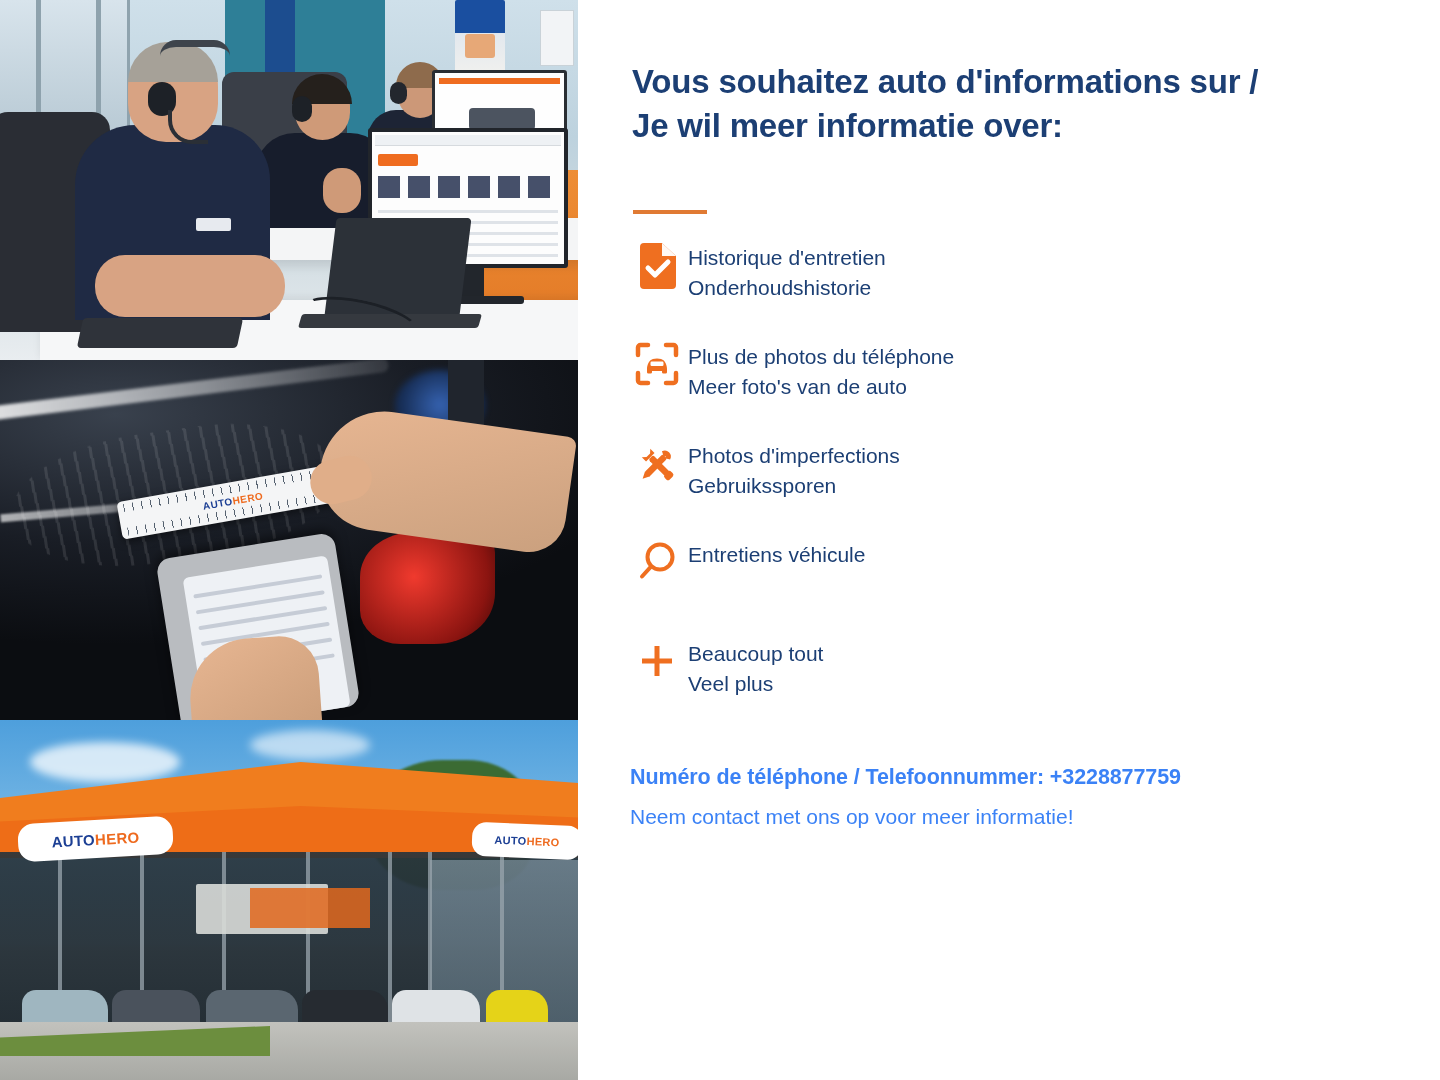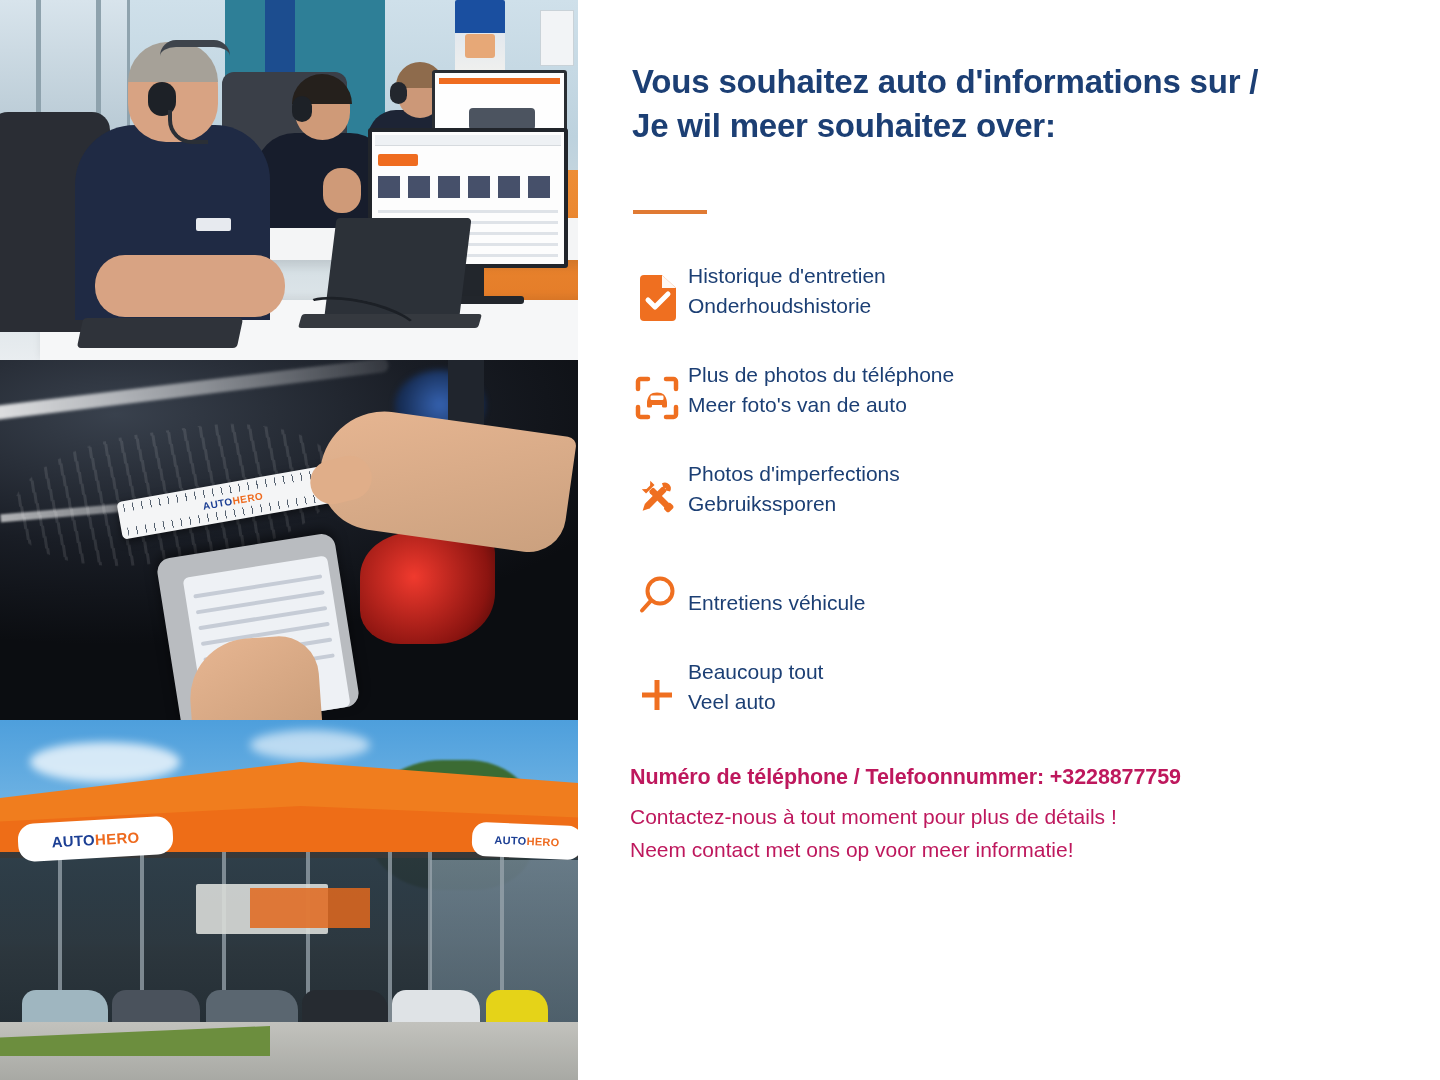--- a/index.html
+++ b/index.html
@@ -147,27 +147,27 @@
   .content { position: relative; flex: 1 1 auto; height: 1080px; background:#fff; }
 
   .heading {
     position:absolute; left:54px; top:60px; width:790px;
     color:#1c3f74; font-weight:bold; font-size:33px; line-height:1.33;
     letter-spacing:-0.2px;
   }
   .rule { position:absolute; left:55px; top:210px; width:74px; height:4px; background:#e07a33; }
 
   .features { position:absolute; left:48px; top:243px; width:640px; }
-  .feature { display:flex; align-items:flex-end; min-height:78px; margin-bottom:21px; }
+  .feature { display:flex; align-items:flex-start; min-height:78px; margin-bottom:21px; }
   .feature .ico { width:62px; flex:0 0 62px; display:flex; align-items:center; justify-content:center; }
   .feature .labels { color:#1c3f74; font-size:21px; line-height:1.42; }
   .feature .labels .fr { display:block; }
   .feature .labels .nl { display:block; }
 
-  .contact { position:absolute; left:52px; top:765px; width:800px; color:#be185d; }
+  .contact { position:absolute; left:52px; top:765px; width:800px; color:#3b82f6; }
   .contact .phone { font-weight:bold; font-size:21.5px; letter-spacing:-0.1px; margin-bottom:11px; }
   .contact .line { font-size:21px; line-height:1.55; }
 </style>
 </head>
 <body>
 
 <div class="page">
 
   <div class="photo-col">
 
@@ -282,21 +282,21 @@
         <div class="grass"></div>
       </div>
     </div>
 
   </div>
 
   <div class="content">
 
     <div class="heading">
       <span>Vous souhaitez auto d'informations sur /</span><br>
-      <span>Je wil meer souhaitez over:</span>
+      <span>Je wil meer informatie over:</span>
     </div>
     <div class="rule"></div>
 
     <div class="features">
 
       <div class="feature">
         <div class="ico">
           <svg width="38" height="46" viewBox="0 0 38 46">
             <path d="M6 0h18l14 13v29a4 4 0 0 1-4 4H6a4 4 0 0 1-4-4V4a4 4 0 0 1 4-4z" fill="#ef6f20"></path>
             <path d="M24 0l14 13H24z" fill="#ffffff" opacity="0.95"></path>
@@ -366,26 +366,25 @@
       </div>
 
       <div class="feature">
         <div class="ico">
           <svg width="44" height="44" viewBox="0 0 44 44">
             <path d="M22 7v30M7 22h30" stroke="#ef6f20" stroke-width="5" stroke-linecap="butt"></path>
           </svg>
         </div>
         <div class="labels">
           <span class="fr">Beaucoup tout</span>
-          <span class="nl">Veel auto</span>
+          <span class="nl">Veel plus</span>
         </div>
       </div>
 
     </div>
 
     <div class="contact">
       <div class="phone">Numéro de téléphone / Telefoonnummer: +3228877759</div>
-      <div class="line">Contactez-nous à tout moment pour plus de détails !</div>
       <div class="line">Neem contact met ons op voor meer informatie!</div>
     </div>
 
   </div>
 </div>
 
 </body></html>

